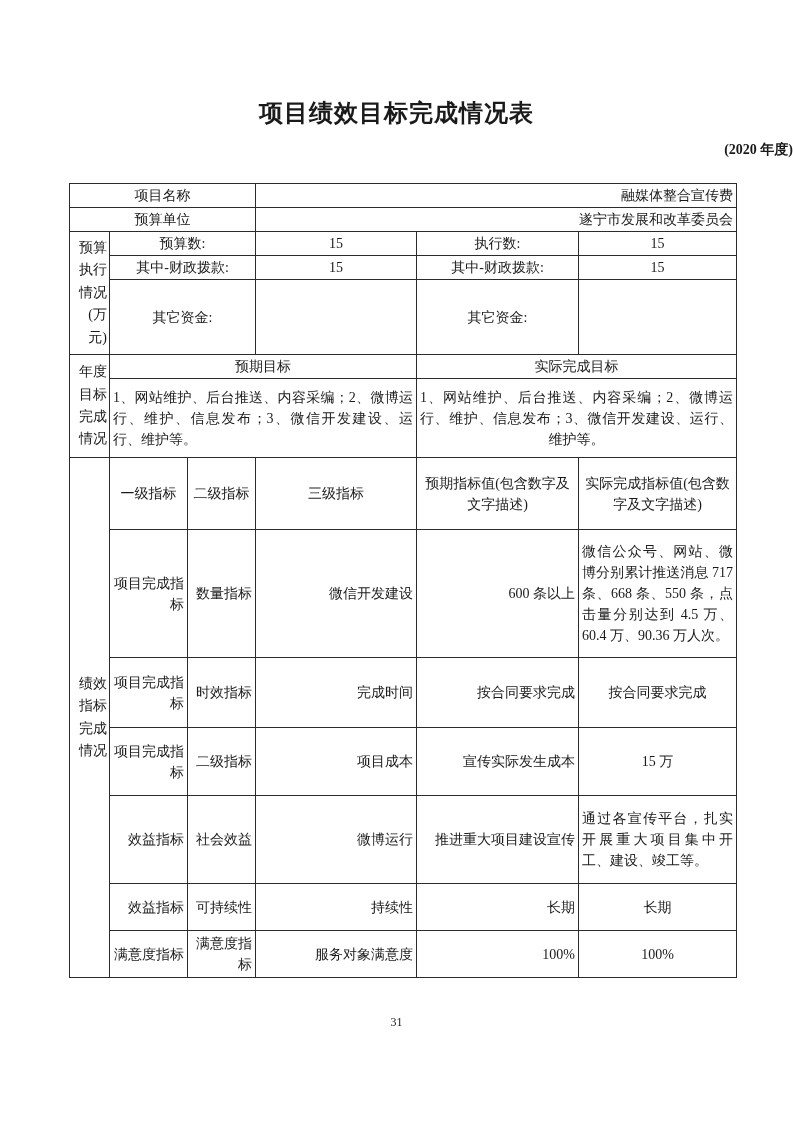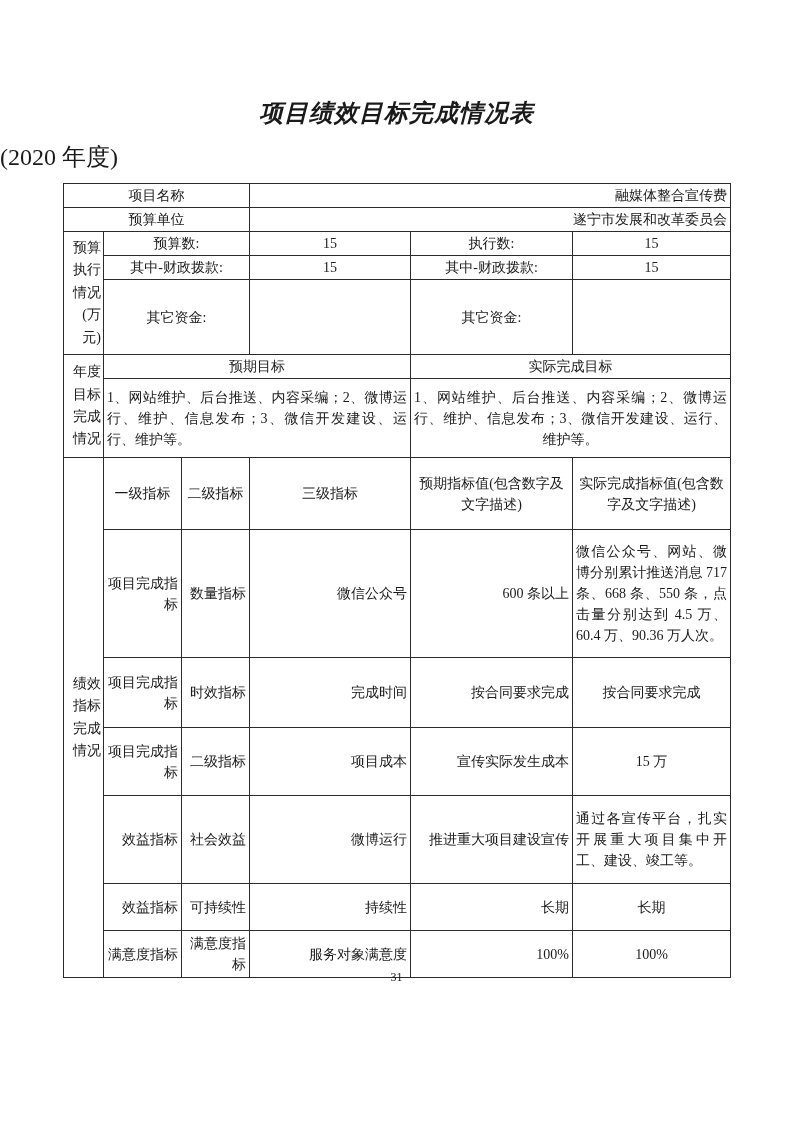--- a/index.html
+++ b/index.html
@@ -6,28 +6,28 @@
   body{
     width:793px;height:1122px;
     background:#ffffff;
     position:relative;
     font-family:"Liberation Serif","DejaVu Serif",serif;
     color:#1a1a1a;
   }
   .page-title{
     position:absolute;top:98px;left:0;width:100%;
     text-align:center;font-size:24px;font-weight:bold;
-    letter-spacing:1px;line-height:1.3;font-style:italic;
+    letter-spacing:1px;line-height:1.3;
   }
   .page-subtitle{
     position:absolute;top:141px;left:0;width:100%;
-    text-align:left;font-size:24px;font-weight:normal;
+    text-align:right;font-size:14px;font-weight:bold;
   }
   table.main{
-    position:absolute;top:183px;left:63px;
+    position:absolute;top:183px;left:69px;
     width:667px;height:783px;
     border-collapse:collapse;table-layout:fixed;
     font-size:14px;
   }
   td{
     border:1px solid #2b2b2b;
     padding:1px 3px;
     vertical-align:middle;
     line-height:1.5;
     overflow:hidden;
@@ -36,21 +36,21 @@
   .l{text-align:right;}
   .j{text-align:justify;text-align-last:left;}
   .jc{text-align:justify;text-align-last:center;}
   .vhead{padding:1px 2px;text-align:right;line-height:1.6;}
   
   .r22{height:22px;} .r21{height:21px;} .r75{height:75px;}
   .r79{height:79px;} .r72{height:72px;} .r128{height:128px;}
   .r70{height:70px;} .r68{height:68px;} .r88{height:88px;}
   .r47{height:47px;}
   .page-number{
-    position:absolute;top:970px;left:0;width:100%;
+    position:absolute;top:1015px;left:0;width:100%;
     text-align:center;font-size:12px;
     font-family:"Liberation Serif","DejaVu Serif",serif;
   }
 </style>
 </head>
 <body>
 
 <div>
 
   <div class="page-title">项目绩效目标完成情况表</div>
@@ -111,21 +111,21 @@
       <td rowspan="7" class="vhead">绩效指标完成情况</td>
       <td class="c">一级指标</td>
       <td class="c">二级指标</td>
       <td class="c">三级指标</td>
       <td class="c">预期指标值(包含数字及文字描述)</td>
       <td class="c">实际完成指标值(包含数字及文字描述)</td>
     </tr>
     <tr class="r128">
       <td class="l">项目完成指标</td>
       <td class="l">数量指标</td>
-      <td class="l">微信公众号</td>
+      <td class="l">微信开发建设</td>
       <td class="l">600 条以上</td>
       <td class="j">微信公众号、网站、微博分别累计推送消息 717 条、668 条、550 条，点击量分别达到 4.5 万、60.4 万、90.36 万人次。</td>
     </tr>
     <tr class="r70">
       <td class="l">项目完成指标</td>
       <td class="l">时效指标</td>
       <td class="l">完成时间</td>
       <td class="l">按合同要求完成</td>
       <td class="c">按合同要求完成</td>
     </tr>

